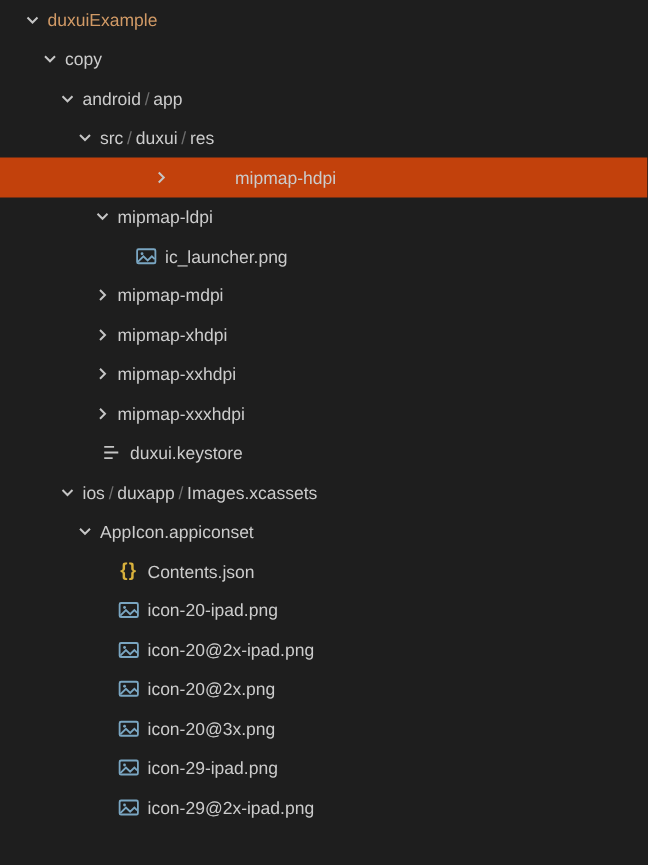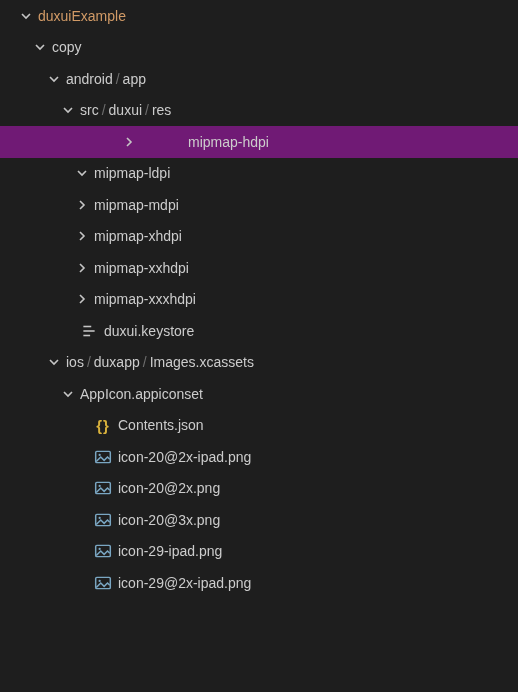--- a/index.html
+++ b/index.html
@@ -14,21 +14,21 @@
     padding-top: 0px;
   }
   .tree { user-select: none; }
   .row {
     display: flex;
     align-items: center;
     height: 31.5px;
     white-space: nowrap;
     cursor: pointer;
   }
-  .row.selected { background: #701a75; gap: 47px; }
+  .row.selected { background: #c2410c; gap: 47px; }
   .indent { display: inline-block; flex: 0 0 auto; }
   .chevron {
     width: 16px;
     height: 16px;
     flex: 0 0 auto;
     display: inline-flex;
     align-items: center;
     justify-content: center;
     margin-right: 4px;
   }
@@ -105,20 +105,32 @@
     <div class="row">
       <span class="indent" style="width: 74px;"></span>
       <span class="chevron">
         <svg viewBox="0 0 12 12">
           <polyline class="stroke" points="2,4 6,8 10,4"></polyline>
         </svg>
       </span>
       <span><span class="label">mipmap-ldpi</span></span>
     </div>
     <div class="row">
+      <span class="indent" style="width: 88px;"></span>
+      <span class="chevron none"></span>
+      <span class="fileicon">
+        <svg class="img-icon" viewBox="0 0 16 16">
+          <rect x="1.5" y="3" width="13" height="10" rx="1"></rect>
+          <circle cx="5" cy="6.2" r="1"></circle>
+          <polyline points="2,12 6,8 9,11 12,8 14,10"></polyline>
+        </svg>
+      </span>
+      <span><span class="label">ic_launcher.png</span></span>
+    </div>
+    <div class="row">
       <span class="indent" style="width: 74px;"></span>
       <span class="chevron">
         <svg viewBox="0 0 12 12">
           <polyline class="stroke" points="4,2 8,6 4,10"></polyline>
         </svg>
       </span>
       <span><span class="label">mipmap-mdpi</span></span>
     </div>
     <div class="row">
       <span class="indent" style="width: 74px;"></span>
@@ -186,20 +198,32 @@
     <div class="row">
       <span class="indent" style="width: 74px;"></span>
       <span class="chevron none"></span>
       <span class="fileicon">
         <svg class="img-icon" viewBox="0 0 16 16">
           <rect x="1.5" y="3" width="13" height="10" rx="1"></rect>
           <circle cx="5" cy="6.2" r="1"></circle>
           <polyline points="2,12 6,8 9,11 12,8 14,10"></polyline>
         </svg>
       </span>
+      <span><span class="label">icon-20-ipad.png</span></span>
+    </div>
+    <div class="row">
+      <span class="indent" style="width: 74px;"></span>
+      <span class="chevron none"></span>
+      <span class="fileicon">
+        <svg class="img-icon" viewBox="0 0 16 16">
+          <rect x="1.5" y="3" width="13" height="10" rx="1"></rect>
+          <circle cx="5" cy="6.2" r="1"></circle>
+          <polyline points="2,12 6,8 9,11 12,8 14,10"></polyline>
+        </svg>
+      </span>
       <span><span class="label">icon-20@2x-ipad.png</span></span>
     </div>
     <div class="row">
       <span class="indent" style="width: 74px;"></span>
       <span class="chevron none"></span>
       <span class="fileicon">
         <svg class="img-icon" viewBox="0 0 16 16">
           <rect x="1.5" y="3" width="13" height="10" rx="1"></rect>
           <circle cx="5" cy="6.2" r="1"></circle>
           <polyline points="2,12 6,8 9,11 12,8 14,10"></polyline>

